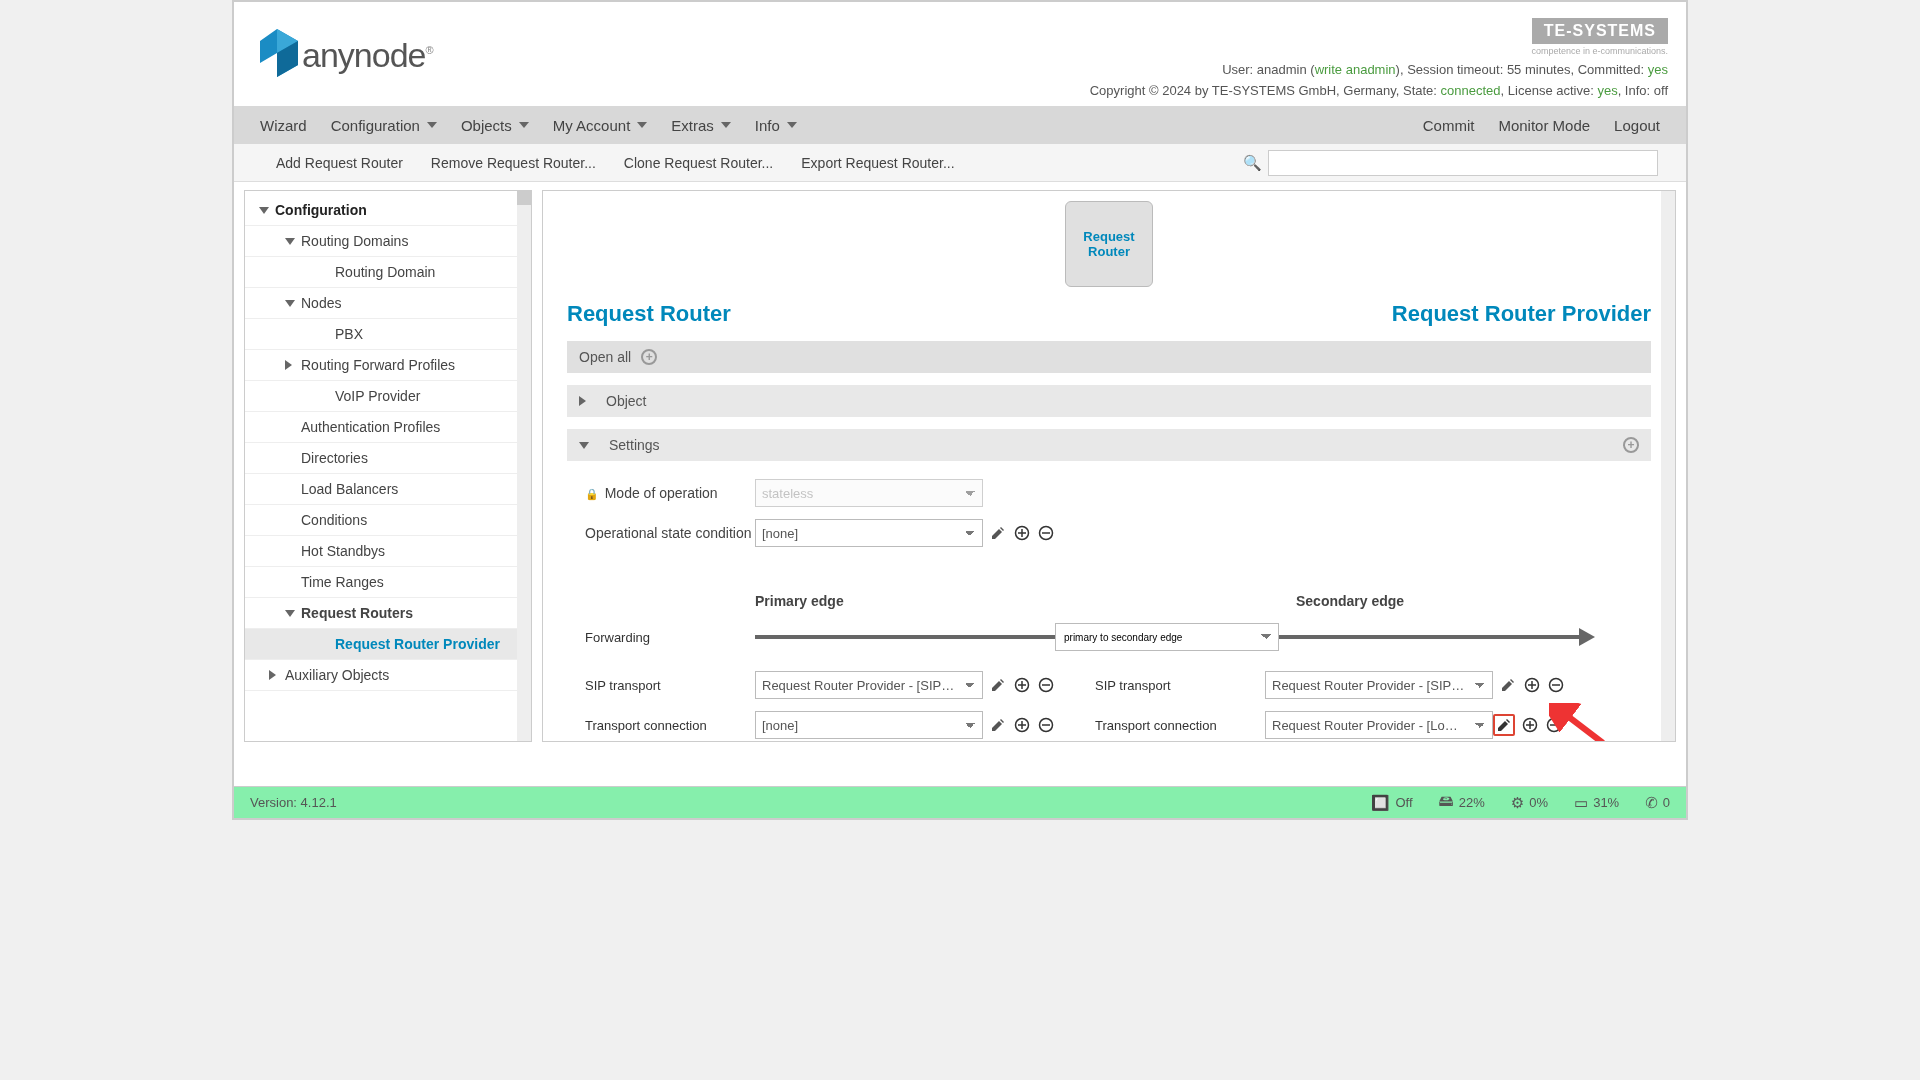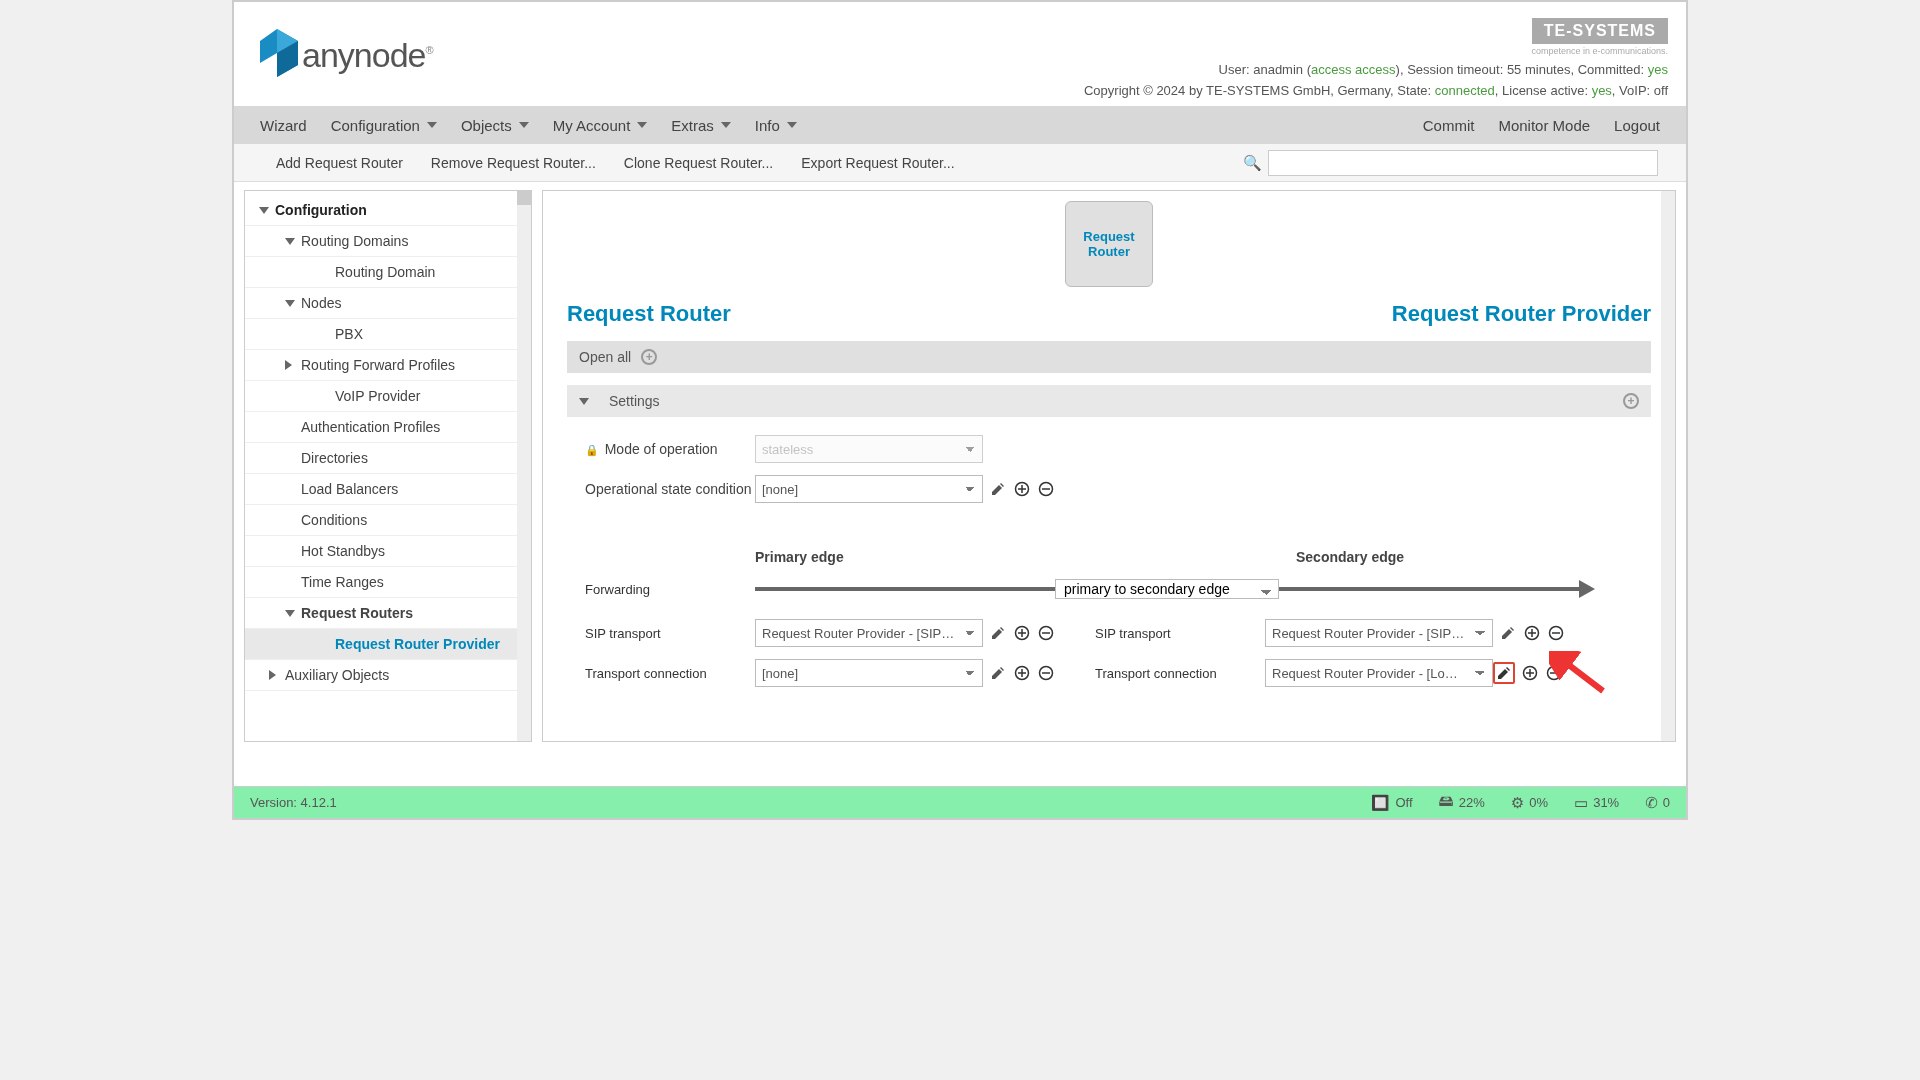--- a/index.html
+++ b/index.html
@@ -51,21 +51,21 @@
 .select { height: 28px; border: 1px solid #bbb; background: #fff; padding: 0 22px 0 6px; font-size: 13px; color: #555; position: relative; appearance: none; -webkit-appearance: none; background-image: linear-gradient(45deg, transparent 50%, #777 50%), linear-gradient(135deg, #777 50%, transparent 50%); background-position: calc(100% - 12px) 11px, calc(100% - 7px) 11px; background-size: 5px 5px; background-repeat: no-repeat; }
 .select.disabled { color: #aaa; background-color: #fafafa; }
 .select.w1 { width: 228px; }
 .icon-btn { display: inline-flex; width: 18px; height: 18px; align-items: center; justify-content: center; margin-left: 6px; cursor: pointer; color: #444; }
 .pencil svg, .plus-c svg, .minus-c svg { width: 16px; height: 16px; }
 .edge-header { display: flex; margin-top: 18px; padding-left: 188px; }
 .edge-col { flex: 1; font-weight: bold; color: #444; font-size: 14px; margin-top: 22px; }
 .edge-col.sec { padding-left: 186px; }
 .forwarding-row { display: flex; align-items: center; padding: 14px 0 14px 18px; }
 .fwd-line { height: 4px; background: #666; flex: 1; }
-.fwd-select { height: 20px; border: 1px solid #bbb; padding: 0 22px 0 8px; font-size: 14px; appearance: none; background: #fff; background-image: linear-gradient(45deg, transparent 50%, #777 50%), linear-gradient(135deg, #777 50%, transparent 50%); background-position: calc(100% - 12px) 10px, calc(100% - 7px) 10px; background-size: 5px 5px; background-repeat: no-repeat; width: 224px; }
+.fwd-select { height: 28px; border: 1px solid #bbb; padding: 0 22px 0 8px; font-size: 10px; appearance: none; background: #fff; background-image: linear-gradient(45deg, transparent 50%, #777 50%), linear-gradient(135deg, #777 50%, transparent 50%); background-position: calc(100% - 12px) 10px, calc(100% - 7px) 10px; background-size: 5px 5px; background-repeat: no-repeat; width: 224px; }
 .fwd-arrow { width: 0; height: 0; border-top: 9px solid transparent; border-bottom: 9px solid transparent; border-left: 16px solid #666; }
 .dual-row { display: flex; align-items: center; padding: 6px 0 6px 18px; }
 .dual-col { display: flex; align-items: center; }
 .dual-col .form-label { width: 170px; }
 .dual-gap { width: 40px; }
 .highlight-box { border: 2px solid #d43; padding: 0; border-radius: 2px; display: inline-flex; }
 .red-arrow { position: absolute; right: 42px; bottom: -2px; }
 .footer { position: absolute; bottom: 0; left: 0; right: 0; height: 32px; background: #86efac; border-top: 1px solid #ccc; display: flex; align-items: center; padding: 0 16px; font-size: 13px; color: #555; }
 .footer .spacer { flex: 1; }
 .footer-item { display: flex; align-items: center; gap: 5px; margin-left: 26px; }
@@ -85,24 +85,24 @@
           <path d="M25 26 L46 14 L46 38 L25 50 Z" fill="#0f6a99"></path>
         </svg>
       </div>
       <span class="logo-text">anynode</span>
     </div>
     <div class="header-right">
       <div class="te-logo">TE-SYSTEMS</div>
       <div class="te-sub">competence in e-communications.</div>
       <div class="status-line">
         <span>User: </span><span>anadmin</span>
-        (<span class="status-green">access access</span>)<span>, Session timeout: </span><span>55 minutes</span><span>, Committed: </span><span class="status-green">yes</span>
+        (<span class="status-green">write anadmin</span>)<span>, Session timeout: </span><span>55 minutes</span><span>, Committed: </span><span class="status-green">yes</span>
       </div>
       <div class="status-line">
-        <span>Copyright © 2024 by TE-SYSTEMS GmbH, Germany, State: </span><span class="status-green">connected</span><span>, License active: </span><span class="status-green">yes</span><span>, VoIP: </span><span>off</span>
+        <span>Copyright © 2024 by TE-SYSTEMS GmbH, Germany, State: </span><span class="status-green">connected</span><span>, License active: </span><span class="status-green">yes</span><span>, Info: </span><span>off</span>
       </div>
     </div>
   </div>
 
   <div class="main-nav">
     <div class="nav-item">
         <span>Wizard</span>
       </div>
     <div class="nav-item">
         <span>Configuration</span>
@@ -178,20 +178,24 @@
       <div class="page-heads">
         <div class="page-title">Request Router</div>
         <div class="page-title">Request Router Provider</div>
       </div>
 
       <div class="section-bar">
         <span>Open all</span>
         <span class="plus-circle">+</span>
       </div>
 
+      <div class="section-bar collapsed">
+        <span class="tri-right" style="position:static;"></span>
+        <span style="margin-left:10px;">Object</span>
+      </div>
 
       <div class="section-bar collapsed">
         <span class="tri-down" style="position:static;"></span>
         <span style="margin-left:10px;">Settings</span>
         <span class="plus-circle" style="position:absolute;right:12px;">+</span>
       </div>
 
       <div class="form-row">
         <div class="form-label">
             <span class="lock-icon"></span>

